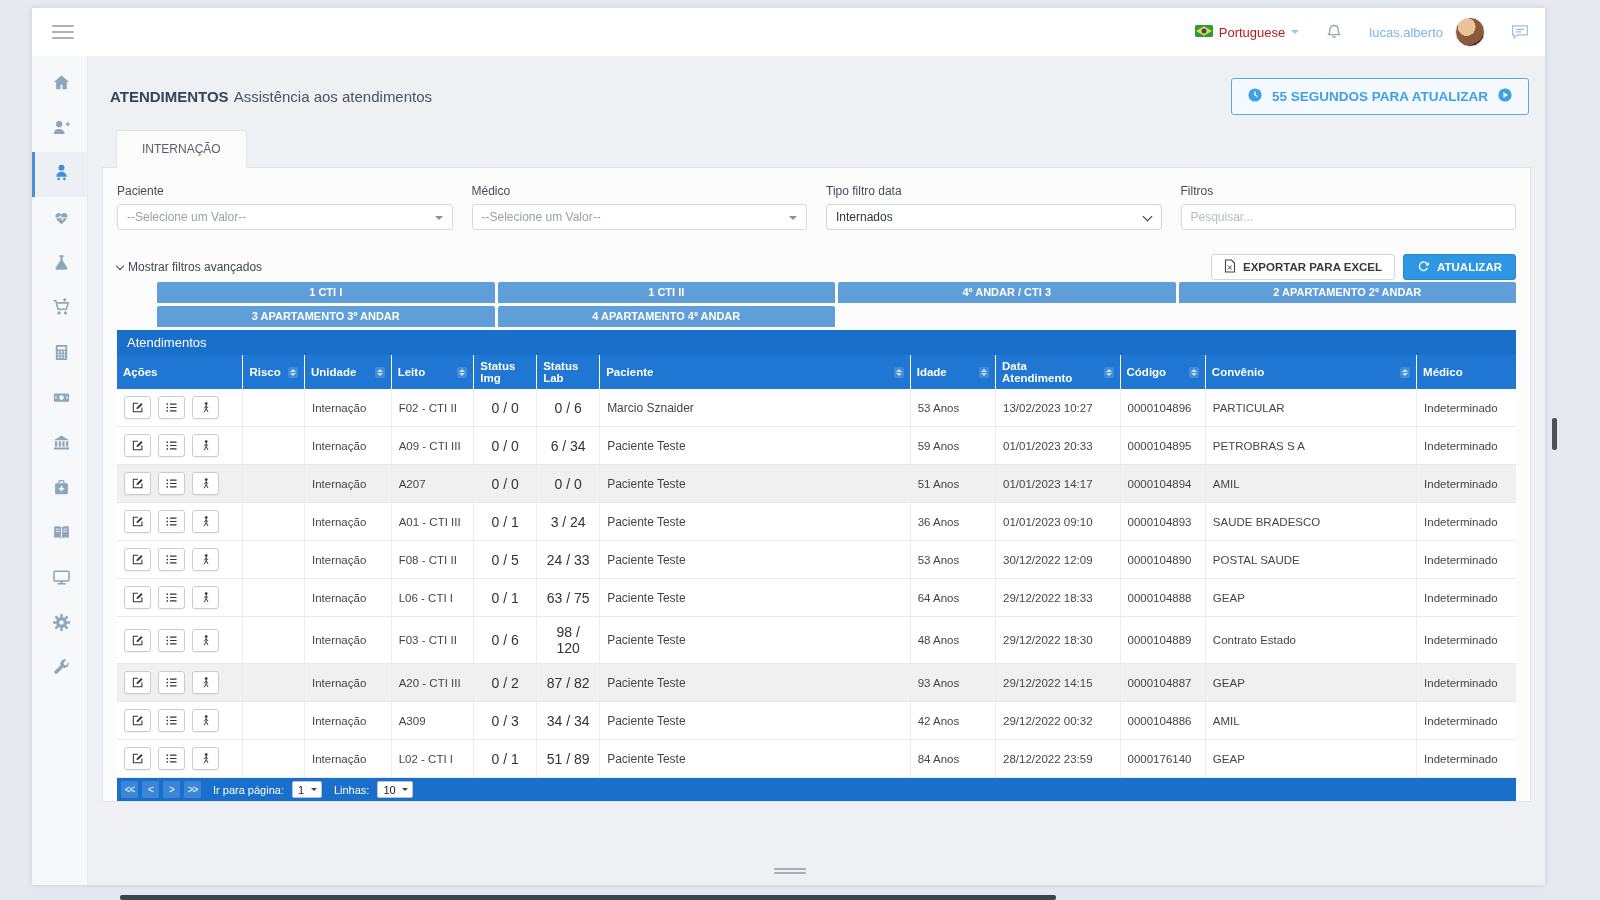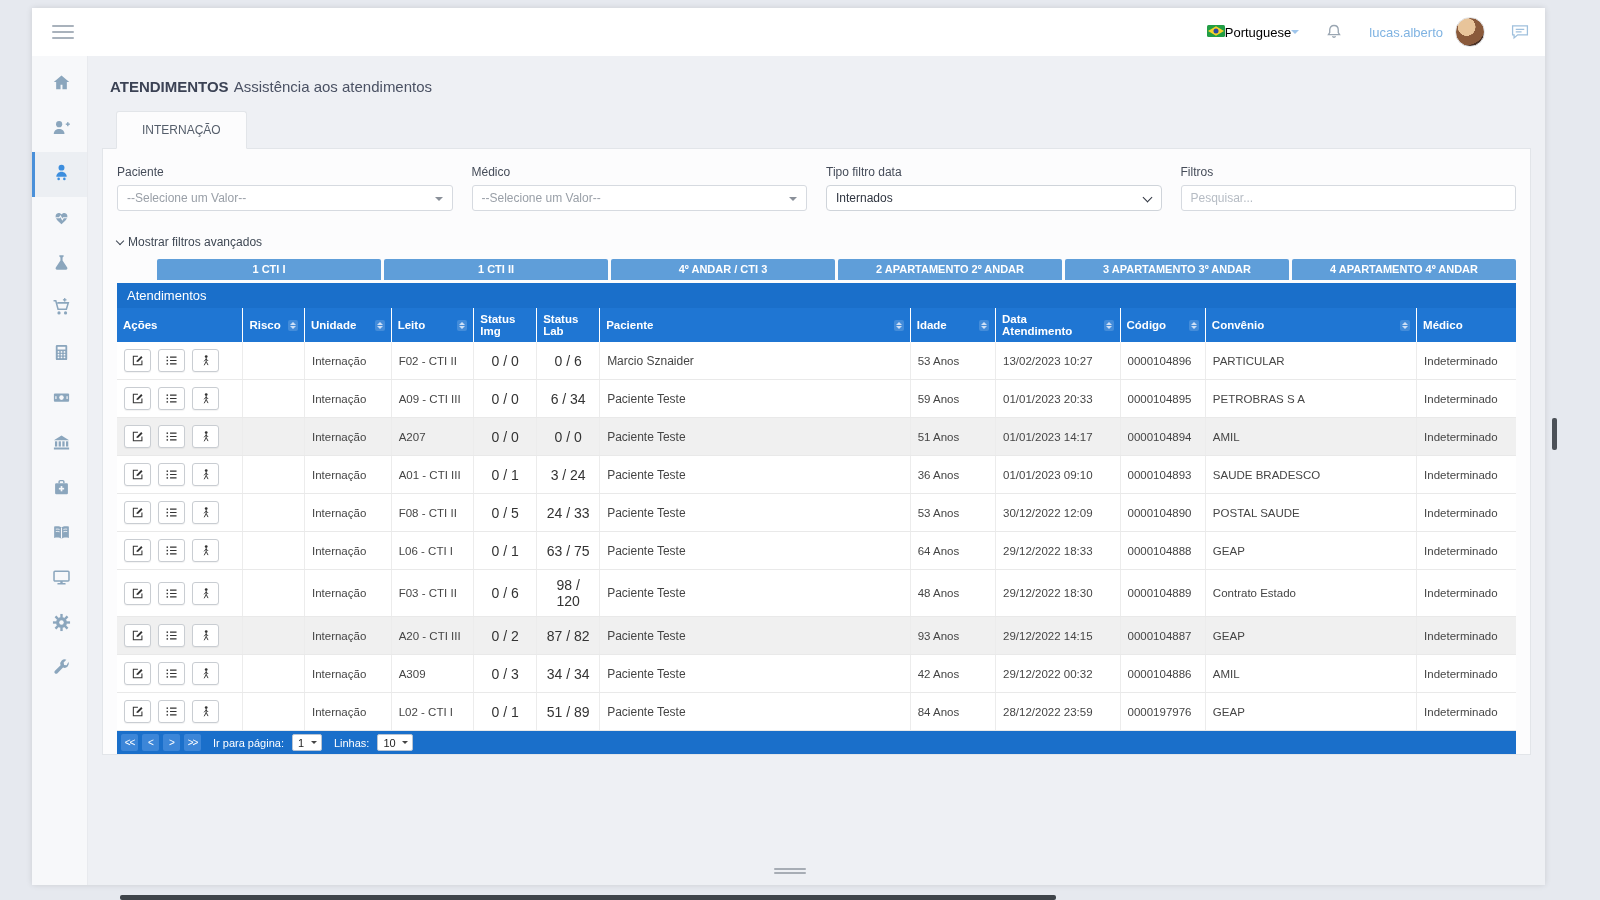--- a/index.html
+++ b/index.html
@@ -7,21 +7,21 @@
   body { background:#e6e9ef; overflow:hidden; }
   .desktop { position:relative; width:1600px; height:900px; }
   .app { position:absolute; left:32px; top:8px; width:1513px; height:877px;
          background:#fff; box-shadow:0 0 6px rgba(0,0,0,.12); display:flex; flex-direction:column; }
 
   
   .topbar { height:48px; background:#fff; display:flex; align-items:center; padding:0 16px 0 20px; flex:0 0 auto; }
   .hamburger { width:22px; cursor:pointer; }
   .hamburger span { display:block; height:2px; background:#a9b2bc; margin:4px 0; border-radius:1px; }
   .topbar-right { margin-left:auto; display:flex; align-items:center; gap:26px; }
-  .lang { display:flex; align-items:center; color:#000000; font-size:13px; cursor:pointer; }
+  .lang { display:flex; align-items:center; gap:6px; color:#b91c1c; font-size:13px; cursor:pointer; }
   .caret-down { width:0; height:0; border:4px solid transparent; border-top-color:#9fc6ec; margin-top:4px; }
   .bell svg { display:block; }
   .user { display:flex; align-items:center; gap:12px; color:#7fb3e2; font-size:13px; cursor:pointer; }
   .avatar { width:30px; height:30px; border-radius:50%;
             background:radial-gradient(circle at 38% 32%, #e8c49a 0 34%, #8a5a3b 35% 70%, #4a3226 71%); border:1px solid #e3e6ea; }
   .chat svg { display:block; }
 
   
   .body-row { display:flex; flex:1; min-height:0; }
   .sidebar { width:56px; background:#f7f8fa; border-right:1px solid #e8eaee; padding-top:6px; flex:0 0 auto; }
@@ -61,21 +61,21 @@
   .actions-row { margin-top:24px; display:flex; align-items:center; justify-content:space-between; }
   .adv-link { display:flex; align-items:center; gap:5px; font-size:12px; color:#3f4854; cursor:pointer; }
   .adv-link .chev2 { width:6px; height:6px; border-right:1.5px solid #3f4854; border-bottom:1.5px solid #3f4854; transform:rotate(45deg); margin-top:-3px; }
   .btn-group { display:flex; gap:8px; }
   .btn-export { display:flex; align-items:center; gap:7px; height:26px; padding:0 12px; background:#fff; border:1px solid #d3d7dc;
                 border-radius:3px; font-size:11.5px; font-weight:600; color:#333a44; cursor:pointer; font-family:inherit; }
   .btn-refresh { display:flex; align-items:center; gap:7px; height:26px; padding:0 13px; background:#2e96e2; border:1px solid #2688d2;
                  border-radius:3px; font-size:11.5px; font-weight:700; color:#fff; cursor:pointer; font-family:inherit; }
 
   
-  .units { margin-top:10px; display:grid; grid-template-columns:repeat(6,1fr); gap:3px;padding-left:40px; }
+  .units { margin-top:2px; display:grid; grid-template-columns:repeat(4,1fr); gap:3px;padding-left:40px; }
   .unit { background:#5f9ed9; color:#fff; font-size:11px; font-weight:700; text-align:center; padding:4px 0 5px;
           border-radius:2px 2px 0 0; cursor:pointer; }
 
   
   .caption-bar { margin-top:3px; background:#1a6fca; color:#fff; font-size:13px; padding:5px 10px; }
   table { width:100%; border-collapse:collapse; table-layout:fixed; background:#fff; }
   thead th { background:#1f76d3; color:#fff; font-size:11.5px; font-weight:600; text-align:left;
              padding:5px 6px; border-left:1px solid rgba(255,255,255,.28); position:relative; }
   thead th:first-child { border-left:none; }
   .th-inner { display:flex; align-items:center; justify-content:space-between; }
@@ -276,20 +276,31 @@
                 <path d="M13.9 3.2a3.7 3.7 0 0 1-4.6 4.9l-4.9 4.9a1.5 1.5 0 0 1-2.1-2.1l4.9-4.9a3.7 3.7 0 0 1 4.9-4.6L9.8 3.7l.4 2.1 2.1.4z"></path>
               </svg></span>
           </div>
       </nav>
 
       <main class="content">
         <div class="page-head">
           <div>
             <span class="title">ATENDIMENTOS</span><span class="subtitle">Assistência aos atendimentos</span>
           </div>
+          <button class="timer-btn">
+            <span><svg width="16" height="16" viewBox="0 0 16 16">
+                  <circle cx="8" cy="8" r="6.6" fill="#3fa0e8"></circle>
+                  <path d="M8 4.4V8l2.4 1.5" stroke="#fff" stroke-width="1.3" fill="none"></path>
+                </svg></span>
+            <span>55 SEGUNDOS PARA ATUALIZAR</span>
+            <span><svg width="16" height="16" viewBox="0 0 16 16">
+                  <circle cx="8" cy="8" r="6.6" fill="#3fa0e8"></circle>
+                  <polygon points="6.4,5 11,8 6.4,11" fill="#fff"></polygon>
+                </svg></span>
+          </button>
         </div>
 
         <div class="tabs">
           <div class="tab">INTERNAÇÃO</div>
         </div>
 
         <section class="panel">
 
           <div class="filters">
             <div>
@@ -315,20 +326,36 @@
               <div class="f-label">Filtros</div>
               <input class="search-input" placeholder="Pesquisar..." style="">
             </div>
           </div>
 
           <div class="actions-row">
             <div class="adv-link">
               <span class="chev2"></span>
               <span>Mostrar filtros avançados</span>
             </div>
+            <div class="btn-group">
+              <button class="btn-export">
+                <span><svg width="12" height="14" viewBox="0 0 12 14">
+                      <path d="M1.5 1h6l3 3v9h-9z" fill="none" stroke="#3c4450" stroke-width="1.1"></path>
+                      <path d="M4 6.5l3.6 4M7.6 6.5l-3.6 4" stroke="#3c4450" stroke-width="1"></path>
+                    </svg></span>
+                <span>EXPORTAR PARA EXCEL</span>
+              </button>
+              <button class="btn-refresh">
+                <span><svg width="13" height="13" viewBox="0 0 16 16">
+                      <path d="M13 9.6A5.2 5.2 0 1 1 12.6 5" fill="none" stroke="#fff" stroke-width="1.7"></path>
+                      <polygon points="14.6,2.4 14.6,6.8 10.2,6.8" fill="#fff"></polygon>
+                    </svg></span>
+                <span>ATUALIZAR</span>
+              </button>
+            </div>
           </div>
 
           <div class="units" id="units">
               <div class="unit">1 CTI I</div>
               <div class="unit">1 CTI II</div>
               <div class="unit">4º ANDAR / CTI 3</div>
               <div class="unit">2 APARTAMENTO 2º ANDAR</div>
               <div class="unit">3 APARTAMENTO 3º ANDAR</div>
               <div class="unit">4 APARTAMENTO 4º ANDAR</div>
             </div>
@@ -785,21 +812,21 @@
                     </button>
     </td>
     <td class="c-risco"></td>
     <td>Internação</td>
     <td>L02 - CTI I</td>
     <td class="c-status">0 / 1</td>
     <td class="c-status">51 / 89</td>
     <td class="c-pac">Paciente Teste</td>
     <td>84 Anos</td>
     <td>28/12/2022 23:59</td>
-    <td>0000197976</td>
+    <td>0000176140</td>
     <td>GEAP</td>
     <td>Indeterminado</td>
   </tr>
               </tbody>
           </table>
 
           <div class="pager">
             <span class="pg-btn">&lt;&lt;</span>
             <span class="pg-btn">&lt;</span>
             <span class="pg-btn">&gt;</span>

